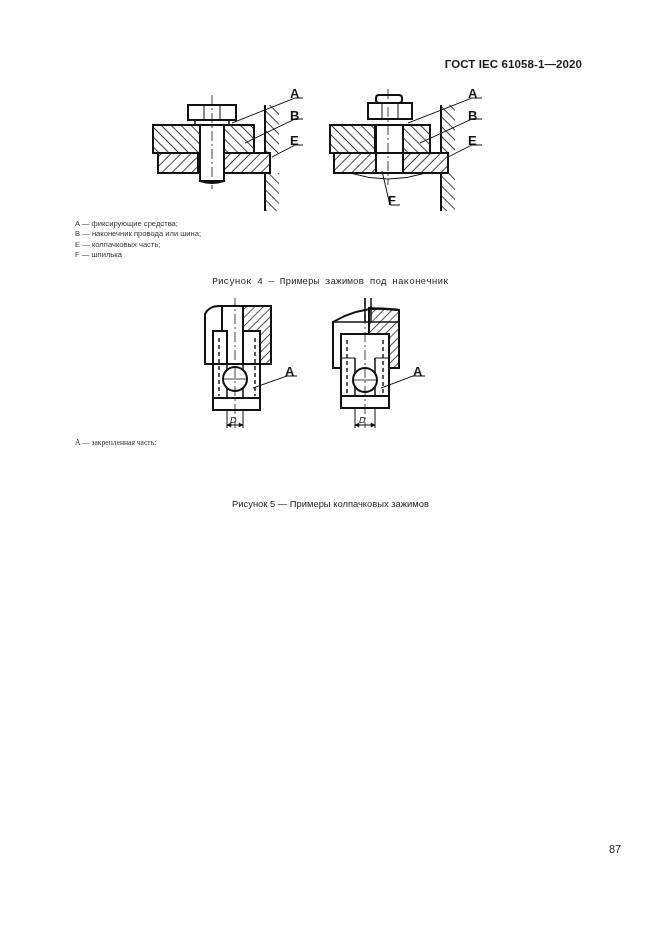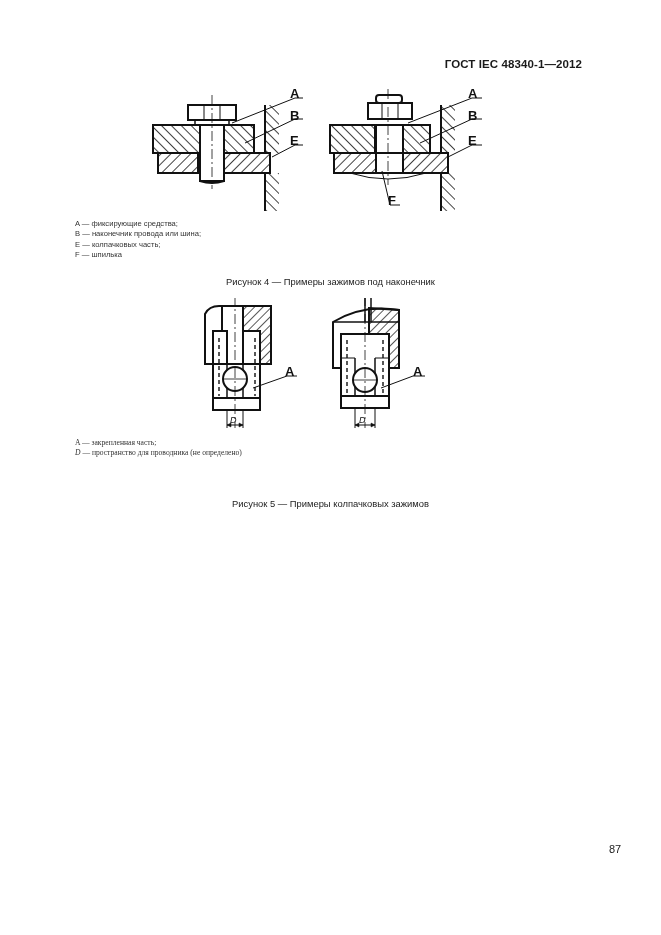--- a/index.html
+++ b/index.html
@@ -8,21 +8,21 @@
     .fig { position: absolute; }
     .legend { position: absolute; left: 75px; font-size: 7.6px; line-height: 10.4px; color: #333; }
     .legend div { white-space: nowrap; }
     .caption { position: absolute; left: 0; width: 661px; text-align: center; font-size: 9.4px; color: #222; }
     .pagenum { position: absolute; top: 843px; left: 569px; font-size: 11px; color: #222; padding-left: 40px; }
     .it { font-style: italic; }
   </style>
 </head>
 <body>
 
-<div class="hdr">ГОСТ IEC 48340-1—2012</div>
+<div class="hdr">ГОСТ IEC 61058-1—2020</div>
 
 <svg class="fig" style="left:140px; top:85px;" width="370" height="130" viewBox="0 0 370 130">
   <defs>
     <pattern id="hatchA" patternUnits="userSpaceOnUse" width="7" height="7" patternTransform="rotate(45)">
       <line x1="0" y1="0" x2="0" y2="7" stroke="#111" stroke-width="1.6"></line>
     </pattern>
     <pattern id="hatchB" patternUnits="userSpaceOnUse" width="7" height="7" patternTransform="rotate(-45)">
       <line x1="0" y1="0" x2="0" y2="7" stroke="#111" stroke-width="1.6"></line>
     </pattern>
   </defs>
@@ -86,21 +86,21 @@
   <text x="248" y="120" font-family="Liberation Sans, sans-serif" font-weight="bold" font-size="13" fill="#111">F</text>
 </svg>
 
 <div class="legend" style="top:219px;">
   <div>A — фиксирующие средства;</div>
   <div>B — наконечник провода или шина;</div>
   <div>E — колпачковых часть;</div>
   <div>F — шпилька</div>
 </div>
 
-<div class="caption" style="top:276px;">Рисунок 4 — Примеры зажимов под наконечник</div>
+<div class="caption" style="top:276px;font-family:Liberation Mono, monospace;">Рисунок 4 — Примеры зажимов под наконечник</div>
 
 <svg class="fig" style="left:195px; top:298px;" width="250" height="135" viewBox="0 0 250 135">
   <defs>
     <pattern id="hatchC" patternUnits="userSpaceOnUse" width="6" height="6" patternTransform="rotate(45)">
       <line x1="0" y1="0" x2="0" y2="6" stroke="#111" stroke-width="1.4"></line>
     </pattern>
   </defs>
 
   <g stroke="#111" stroke-width="2" fill="none">
     <path d="M10 66 L10 16 Q14 8 24 8 L76 8 L76 66 Z" fill="#fff"></path>
@@ -151,18 +151,17 @@
     <path d="M28 127 l4 -2 v4 z M48 127 l-4 -2 v4 z" fill="#111" stroke-width="0.5"></path>
     <line x1="54" y1="90" x2="86" y2="78" stroke-width="1"></line>
     <line x1="86" y1="78" x2="98" y2="78" stroke-width="1"></line>
   </g>
   <text x="218" y="78" font-family="Liberation Sans, sans-serif" font-weight="bold" font-size="13" fill="#111">A</text>
   <text x="164" y="125" font-family="Liberation Sans, sans-serif" font-style="italic" font-size="9" fill="#111">D</text>
 </svg>
 
 <div class="legend" style="top:438px;font-family:Liberation Serif, serif;">
   <div>A — закрепленная часть;</div>
-  <div><span class="it">D</span><span> — пространство для проводника (не определено)</span></div>
 </div>
 
 <div class="caption" style="top:498px;">Рисунок 5 — Примеры колпачковых зажимов</div>
 
 <div class="pagenum">87</div>
 
 </body></html>

